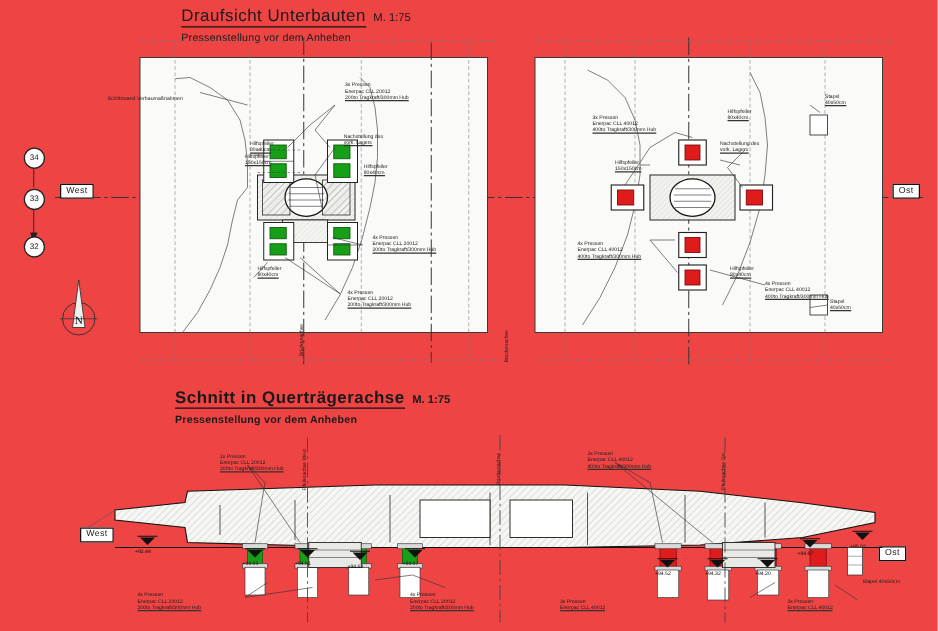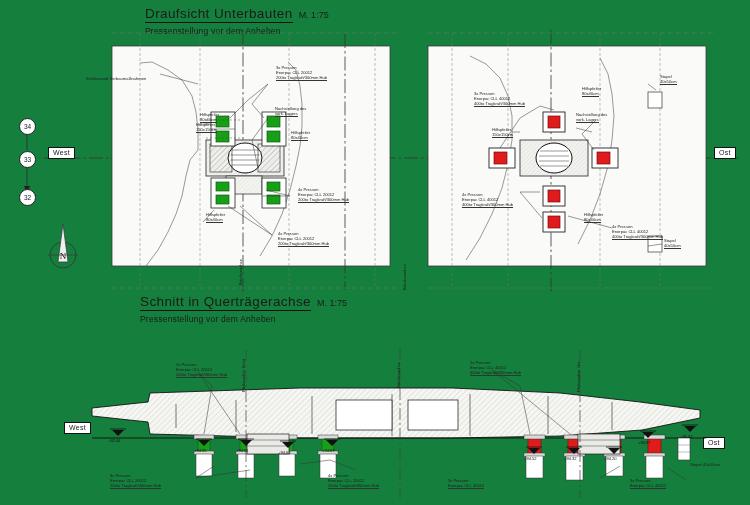--- a/index.html
+++ b/index.html
@@ -1,18 +1,18 @@
 <!DOCTYPE html>
 <html><head>
 <meta charset="utf-8">
 <style>
   html,body{margin:0;padding:0;background:#fff;}
   body{width:750px;height:505px;overflow:hidden;
        font-family:"Liberation Sans",sans-serif;color:#1a1a1a;}
-  .sheet{position:relative;width:750px;height:505px;background:#15803d;}
+  .sheet{position:relative;width:750px;height:505px;background:#ef4444;}
 
   
   .title{position:absolute;white-space:nowrap;}
   .title .main{font-size:13.5px;letter-spacing:.4px;border-bottom:1.3px solid #111;
                padding-bottom:1px;display:inline-block;}
   .title .scale{font-size:9px;margin-left:6px;}
   .title .sub{font-size:8.5px;margin-top:3px;letter-spacing:.2px;}
 
   
   .lbl{position:absolute;font-size:4.1px;line-height:5.2px;white-space:nowrap;
@@ -38,21 +38,21 @@
 </head>
 <body>
 
 <div class="sheet">
 
   <div class="title" style="left:145px;top:4px;">
     <span class="main">Draufsicht Unterbauten</span><span class="scale">M. 1:75</span>
     <div class="sub">Pressenstellung vor dem Anheben</div>
   </div>
 
-  <div class="title" style="left:140px;top:292px;">
+  <div class="title" style="left:140px;top:309px;font-weight:bold;">
     <span class="main">Schnitt in Querträgerachse</span><span class="scale">M. 1:75</span>
     <div class="sub">Pressenstellung vor dem Anheben</div>
   </div>
 
   <svg width="750" height="300" style="position:absolute;left:0;top:0;">
     <defs>
       <pattern id="hatch" width="4" height="4" patternTransform="rotate(45)" patternUnits="userSpaceOnUse">
         <line x1="0" y1="0" x2="0" y2="4" stroke="#666" stroke-width=".5"></line>
       </pattern>
       <pattern id="hatch2" width="3" height="3" patternTransform="rotate(45)" patternUnits="userSpaceOnUse">

